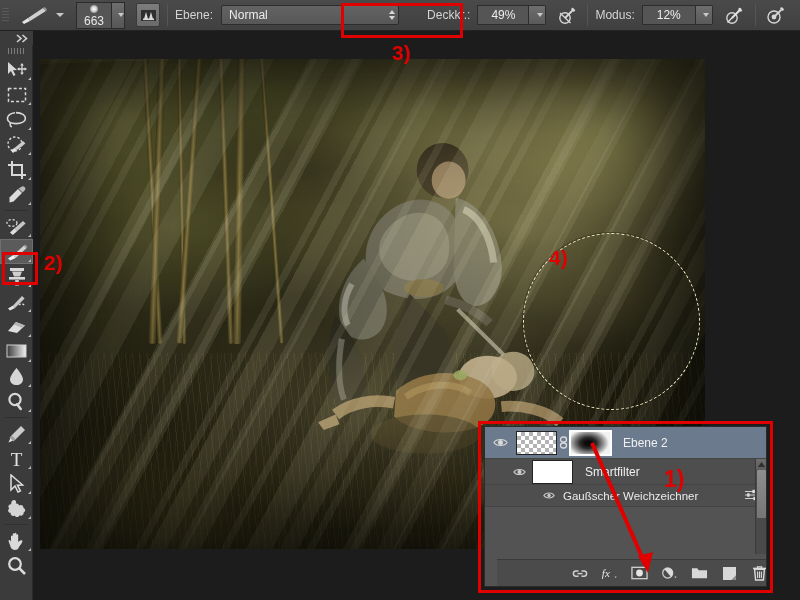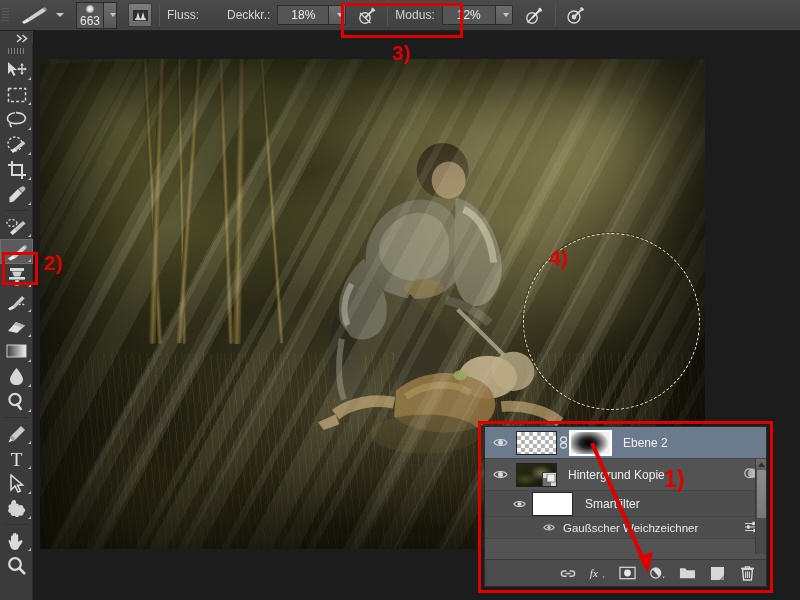--- a/index.html
+++ b/index.html
@@ -32,21 +32,21 @@
   }
   .brush-preview svg{ display:block; }
 
   .tri-down{
     width:0;height:0;border-left:4px solid transparent;border-right:4px solid transparent;
     border-top:4px solid #c9c9c9; margin-left:5px;
   }
   .tri-down.sm{ border-left-width:3px;border-right-width:3px;border-top-width:4px; }
 
   .brush-size-box{
-    margin-left:12px; width:28px; height:27px;
+    margin-left:12px; width:36px; height:27px;
     background:#555; border:1px solid #2b2b2b;
     display:flex; flex-direction:column; align-items:center; justify-content:flex-end;
     position:relative;
   }
   .brush-size-box .dot{
     position:absolute; top:2px; left:50%; transform:translateX(-50%);
     width:8px;height:8px;border-radius:50%;
     background:radial-gradient(circle,#fff 0%,#d8d8d8 40%,#8a8a8a 75%,#6a6a6a 100%);
   }
   .brush-size-box .num{
@@ -278,21 +278,21 @@
   #panel-scroll .thumbb{
     position:absolute; left:1px; top:11px; width:9px;height:48px;
     background:linear-gradient(#8e8e8e,#767676); border-radius:1px;
   }
   #panel-scroll .arr{
     position:absolute; left:0; top:0; width:11px;height:11px;
     display:flex;align-items:center;justify-content:center;
     background:linear-gradient(#6e6e6e,#5c5c5c);
   }
   #panel-bottom{
-    position:absolute; left:0; bottom:0; width:283px; height:27px;
+    position:absolute; left:12px; bottom:0; width:283px; height:27px;
     background:#4b4b4b; border-top:1px solid #3a3a3a;
     display:flex; align-items:center; justify-content:flex-end; gap:13px;
     padding-right:12px;
   }
   #panel-bottom .pb{ width:17px;height:17px;display:flex;align-items:center;justify-content:center; }
 </style>
 </head>
 <body>
 
 <div id="options-bar">
@@ -320,25 +320,32 @@
     <svg width="17" height="15" viewBox="0 0 17 15">
       <rect x="1" y="2" width="15" height="11" fill="#2f2f2f"></rect>
       <path d="M4 11 L6 4 L8 11 Z" fill="#d8d8d8"></path>
       <path d="M9 11 L11 4 L13 11 Z" fill="#d8d8d8"></path>
       <rect x="3" y="10.5" width="11" height="1.6" fill="#d8d8d8"></rect>
     </svg>
   </div>
 
   <div class="sep-v"></div>
 
-  <span class="lbl">Fluss:</span>
+  <span class="lbl">Ebene:</span>
+  <div class="select-box" style="width:178px;margin-left:8px;">
+    <span>Normal</span>
+    <span class="updown">
+        <i class="u"></i>
+        <i class="d"></i>
+      </span>
+  </div>
 
   <span class="lbl" style="margin-left:28px;">Deckkr.:</span>
   <div class="num-field" style="margin-left:7px;width:52px;">
-    <span>18%</span>
+    <span>49%</span>
   </div>
   <div class="num-drop">
     <div class="tri-down sm"></div>
   </div>
 
   <div class="ico-btn" style="margin-left:8px;">
     <svg width="19" height="19" viewBox="0 0 19 19">
       <circle cx="7" cy="12" r="5.2" fill="none" stroke="#d6d6d6" stroke-width="1.4"></circle>
       <path d="M7 12 L16 3" stroke="#d6d6d6" stroke-width="1.8"></path>
       <path d="M14.4 1.6 L17.4 4.6 L15.8 6 L13 3.2 Z" fill="#d6d6d6"></path>
@@ -635,45 +642,20 @@
     <div class="link-ico">
       <svg width="9" height="13" viewBox="0 0 9 13">
         <rect x="1.5" y="1" width="6" height="5" rx="2.5" fill="none" stroke="#dcdcdc" stroke-width="1.3"></rect>
         <rect x="1.5" y="7" width="6" height="5" rx="2.5" fill="none" stroke="#dcdcdc" stroke-width="1.3"></rect>
       </svg>
     </div>
     <div class="thumb mask"></div>
     <span class="layer-name">Ebene 2</span>
   </div>
 
-  <div class="layer-row">
-    <div class="eye">
-      <svg width="15" height="11" viewBox="0 0 15 11">
-        <path d="M1 5.5 C3.5 1.5 11.5 1.5 14 5.5 C11.5 9.5 3.5 9.5 1 5.5 Z" fill="none" stroke="#d8d8d8" stroke-width="1.2"></path>
-        <circle cx="7.5" cy="5.5" r="2.5" fill="#d8d8d8"></circle>
-      </svg>
-    </div>
-    <div class="thumb photo">
-      <span class="smart-badge">
-        <svg width="13" height="13" viewBox="0 0 13 13">
-          <rect x="0" y="4" width="8" height="8" fill="#6f6f6f"></rect>
-          <rect x="4" y="0" width="8" height="8" fill="#efefef" stroke="#555" stroke-width=".7"></rect>
-        </svg>
-      </span>
-    </div>
-    <span class="layer-name">Hintergrund Kopie</span>
-    <div class="row-right">
-      <span>
-        <svg width="14" height="13" viewBox="0 0 14 13">
-          <circle cx="5.2" cy="6.3" r="4.4" fill="none" stroke="#c4c4c4" stroke-width="1.2"></circle>
-          <circle cx="8.6" cy="6.3" r="4.4" fill="#cccccc" opacity=".75" stroke="#bdbdbd" stroke-width="1"></circle>
-        </svg>
-      </span>
-    </div>
-  </div>
 
   <div class="layer-row sub">
     <div class="eye" style="width:47px;min-width:47px;justify-content:flex-end;padding-right:6px;">
       <svg width="13" height="10" viewBox="0 0 15 11">
         <path d="M1 5.5 C3.5 1.5 11.5 1.5 14 5.5 C11.5 9.5 3.5 9.5 1 5.5 Z" fill="none" stroke="#cfcfcf" stroke-width="1.2"></path>
         <circle cx="7.5" cy="5.5" r="2.4" fill="#cfcfcf"></circle>
       </svg>
     </div>
     <div class="thumb white"></div>
     <span class="layer-name">Smartfilter</span>

